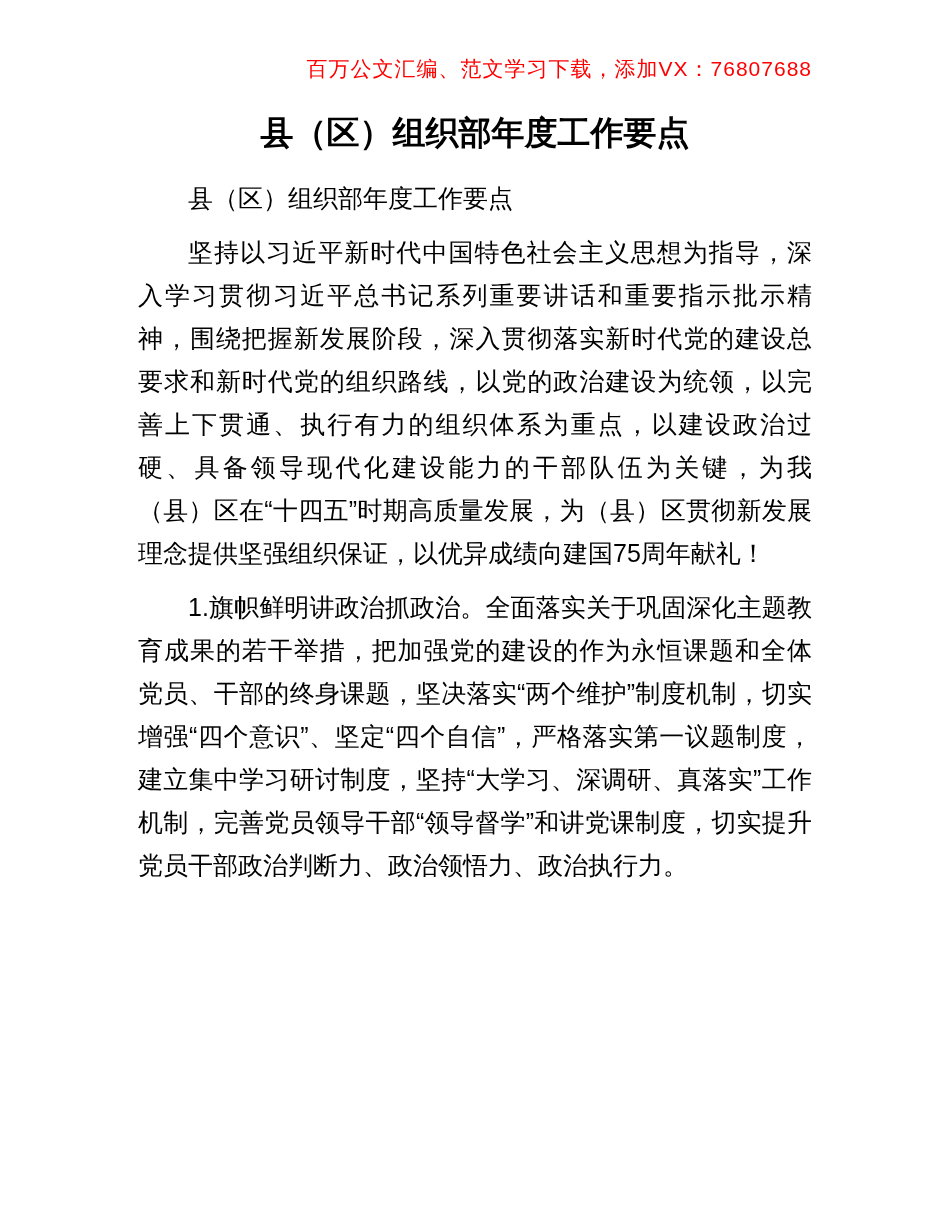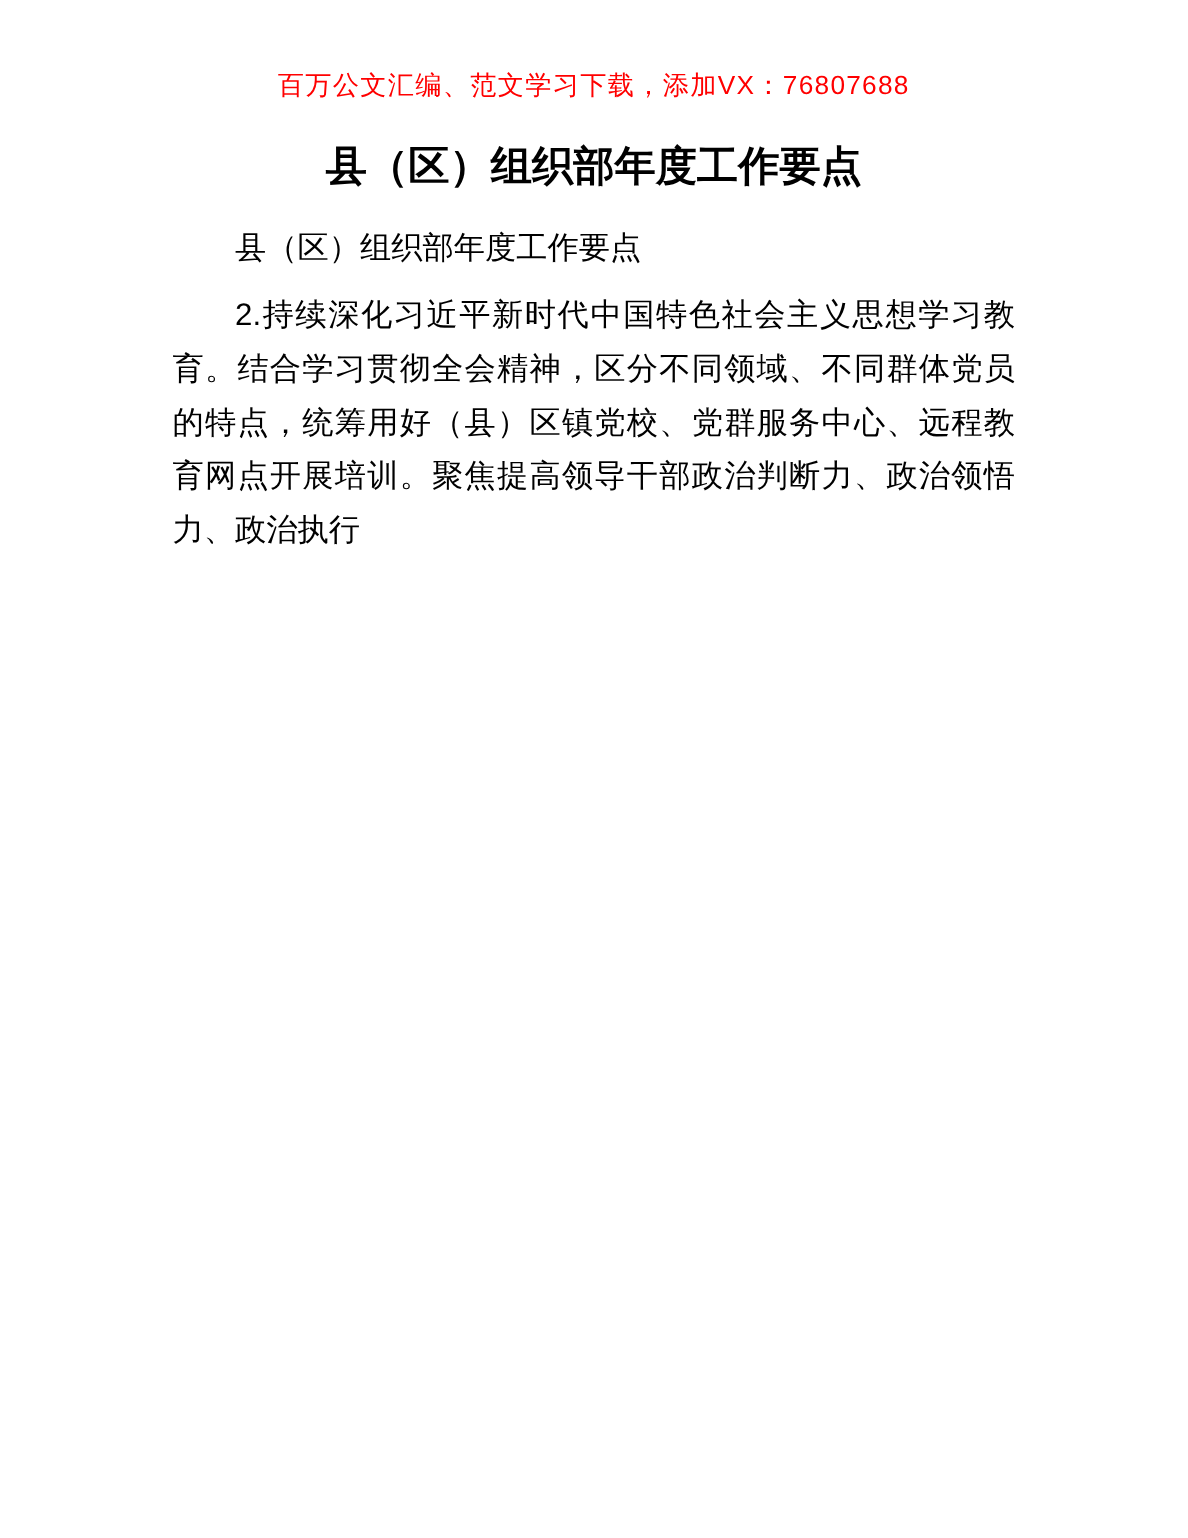--- a/index.html
+++ b/index.html
@@ -15,21 +15,21 @@
     color: #000000;
   }
   .page {
     box-sizing: border-box;
     width: 950px;
     height: 1230px;
     padding: 54px 138px 0 138px;
     background: #ffffff;
   }
   .watermark {
-    text-align: center;
+    text-align: right;
     color: #ff0000;
     font-size: 21px;
     line-height: 30px;
     font-weight: 400;
     letter-spacing: 1px;
     white-space: nowrap;
   }
   .doc-title {
     text-align: center;
     font-size: 33px;
@@ -57,20 +57,21 @@
 <div class="page">
 
   <div class="watermark">百万公文汇编、范文学习下载，添加VX：76807688</div>
 
   <h1 class="doc-title">县（区）组织部年度工作要点</h1>
 
   <div class="doc-body">
 
     <p class="para">县（区）组织部年度工作要点</p>
 
+    <p class="para">坚持以习近平新时代中国特色社会主义思想为指导，深入学习贯彻习近平总书记系列重要讲话和重要指示批示精神，围绕把握新发展阶段，深入贯彻落实新时代党的建设总要求和新时代党的组织路线，以党的政治建设为统领，以完善上下贯通、执行有力的组织体系为重点，以建设政治过硬、具备领导现代化建设能力的干部队伍为关键，为我（县）区在“十四五”时期高质量发展，为（县）区贯彻新发展理念提供坚强组织保证，以优异成绩向建国75周年献礼！</p>
 
 
+    <p class="para">1.旗帜鲜明讲政治抓政治。全面落实关于巩固深化主题教育成果的若干举措，把加强党的建设的作为永恒课题和全体党员、干部的终身课题，坚决落实“两个维护”制度机制，切实增强“四个意识”、坚定“四个自信”，严格落实第一议题制度，建立集中学习研讨制度，坚持“大学习、深调研、真落实”工作机制，完善党员领导干部“领导督学”和讲党课制度，切实提升党员干部政治判断力、政治领悟力、政治执行力。</p>
 
-    <p class="para">2.持续深化习近平新时代中国特色社会主义思想学习教育。结合学习贯彻全会精神，区分不同领域、不同群体党员的特点，统筹用好（县）区镇党校、党群服务中心、远程教育网点开展培训。聚焦提高领导干部政治判断力、政治领悟力、政治执行</p>
 
   </div>
 
 </div>
 
 </body></html>

